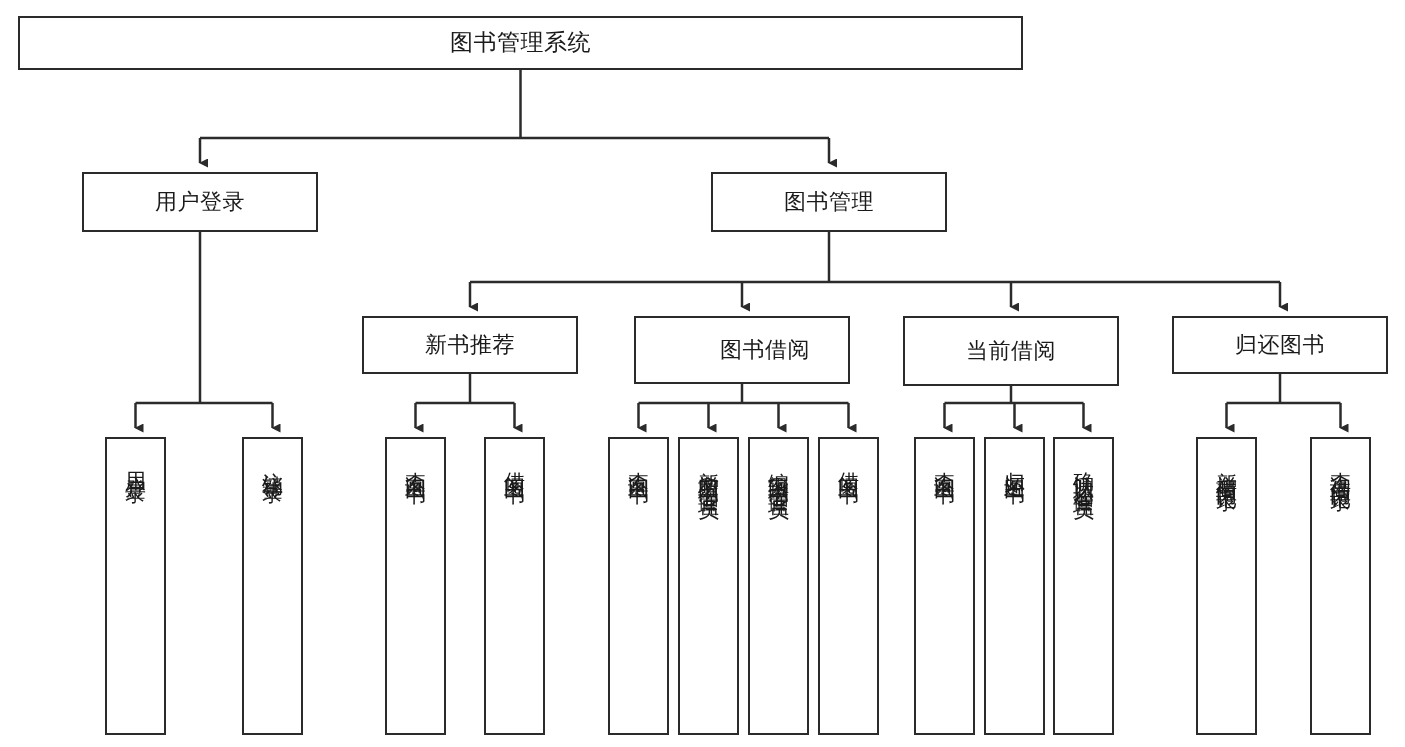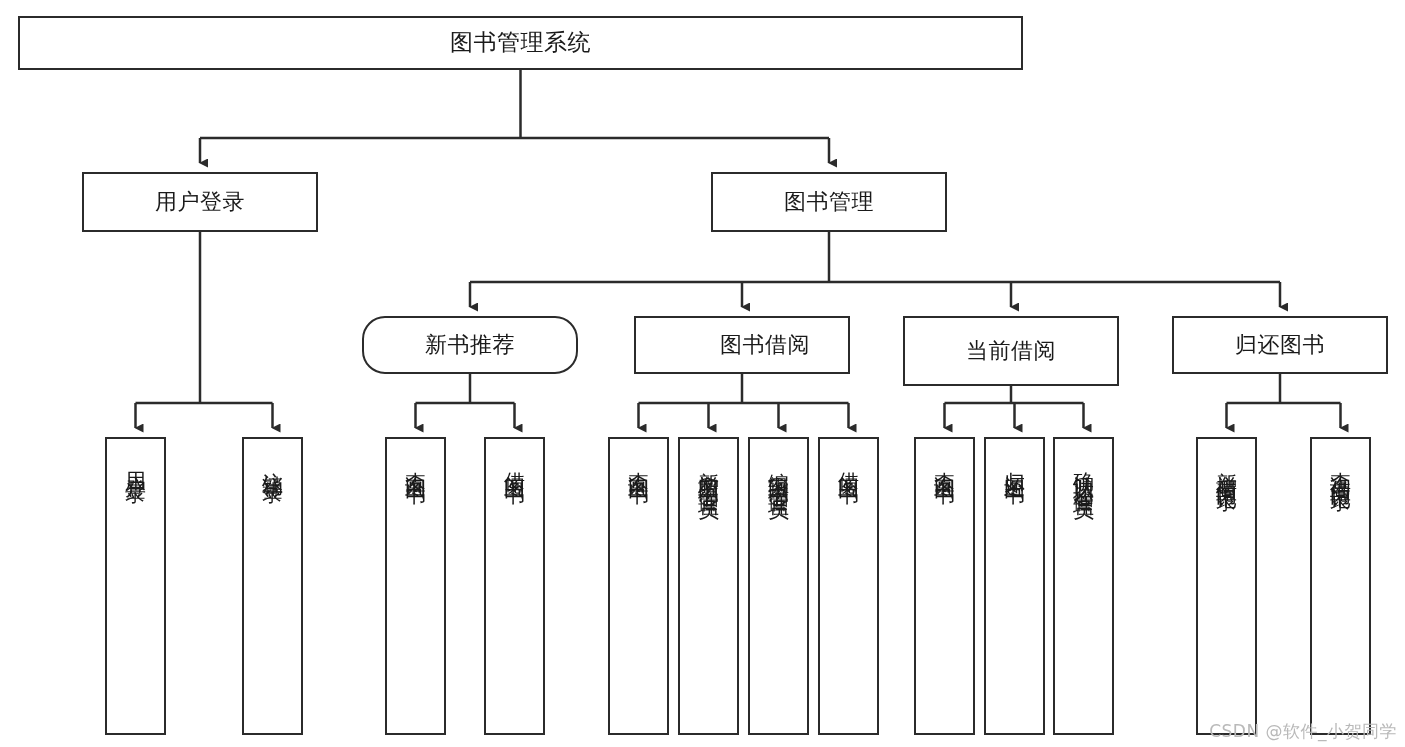--- a/index.html
+++ b/index.html
@@ -126,25 +126,25 @@
   </div>
 
   <div id="node-login" class="node horiz" style="left:82px; top:172px; width:236px; height:60px;">
     <span class="label">用户登录</span>
   </div>
 
   <div id="node-bookmgmt" class="node horiz" style="left:711px; top:172px; width:236px; height:60px;">
     <span class="label">图书管理</span>
   </div>
 
-  <div id="node-newbook" class="node horiz" style="left:362px; top:316px; width:216px; height:58px;border-radius:23px;">
+  <div id="node-newbook" class="node horiz" style="left:362px; top:316px; width:216px; height:58px;">
     <span class="label">新书推荐</span>
   </div>
 
-  <div id="node-borrow" class="node horiz" style="left:634px; top:316px; width:216px; height:58px;padding-left:46px;">
+  <div id="node-borrow" class="node horiz" style="left:634px; top:316px; width:216px; height:68px;padding-left:46px;">
     <span class="label">图书借阅</span>
   </div>
 
   <div id="node-current" class="node horiz" style="left:903px; top:316px; width:216px; height:70px;">
     <span class="label">当前借阅</span>
   </div>
 
   <div id="node-records" class="node horiz" style="left:1172px; top:316px; width:216px; height:58px;">
     <span class="label">归还图书</span>
   </div>
@@ -194,15 +194,14 @@
   </div>
 
   <div id="node-leaf-rec-add" class="node vert" style="left:1196px; top:437px; width:61px; height:298px;">
     <span class="label">新增借阅记录</span>
   </div>
 
   <div id="node-leaf-rec-query" class="node vert" style="left:1310px; top:437px; width:61px; height:298px;">
     <span class="label">查询借阅记录</span>
   </div>
 
-  <div class="watermark">CSDN @软件_小贺同学</div>
 
 </div>
 
 </body></html>

